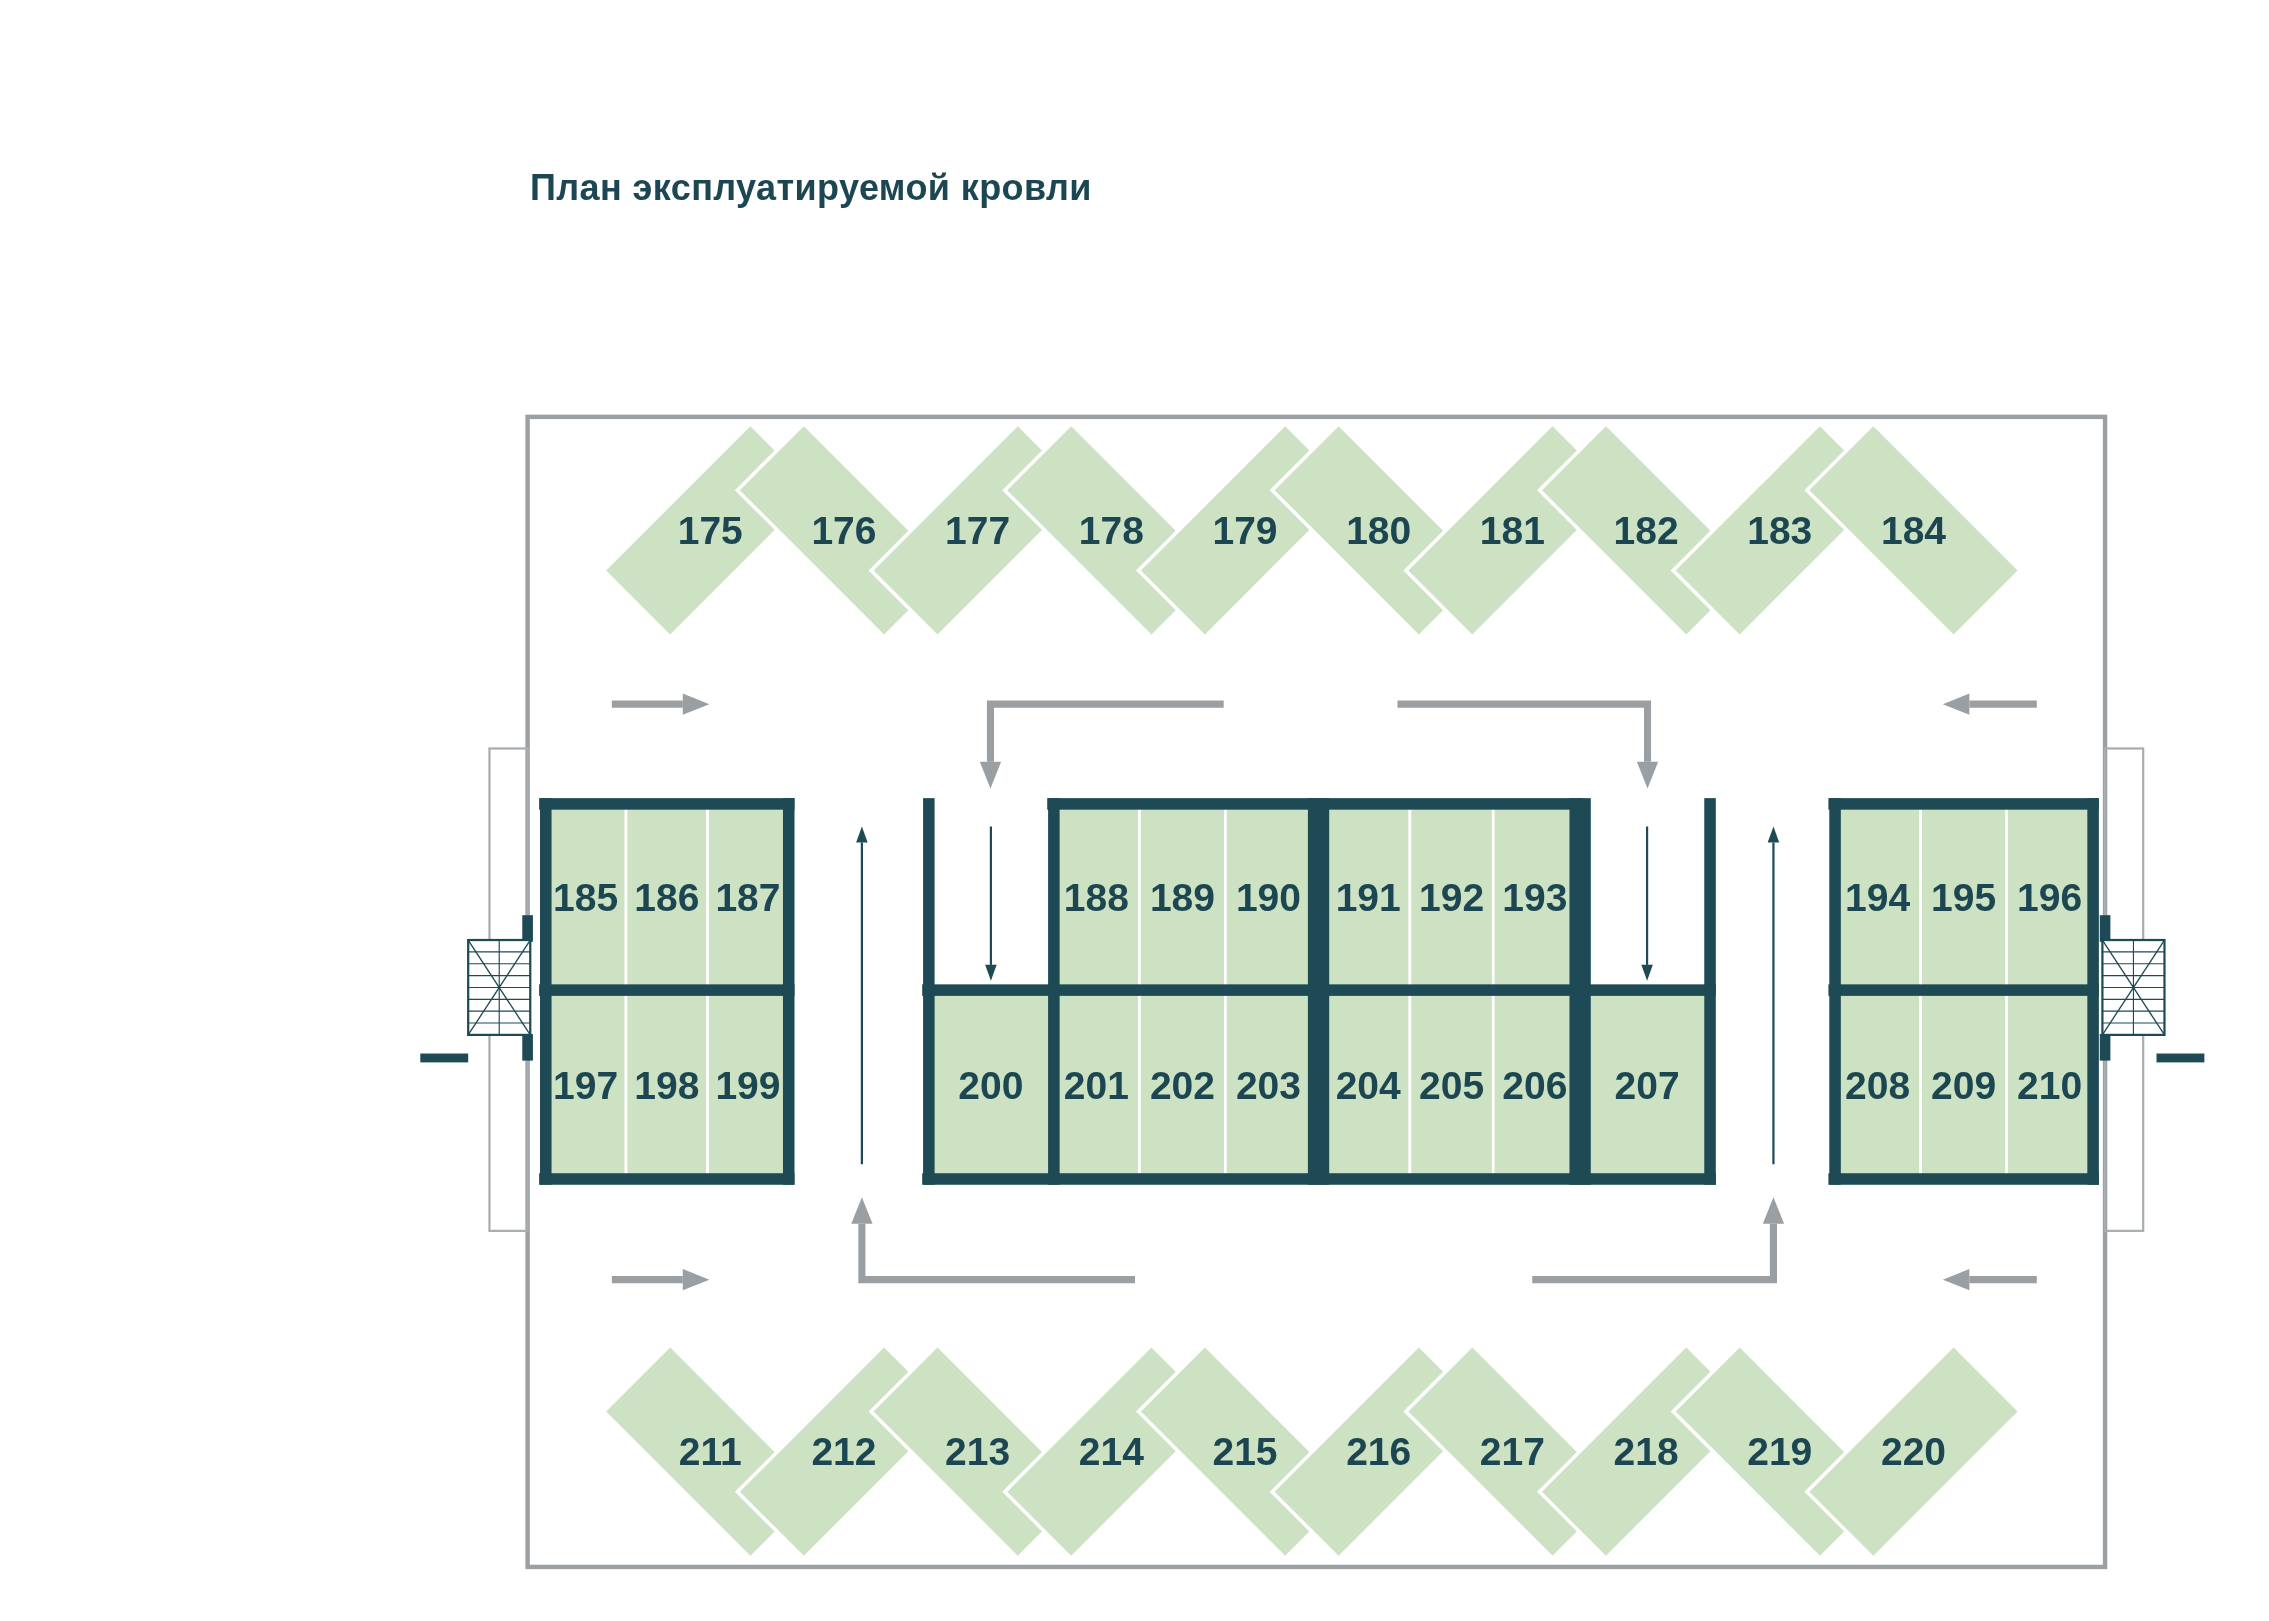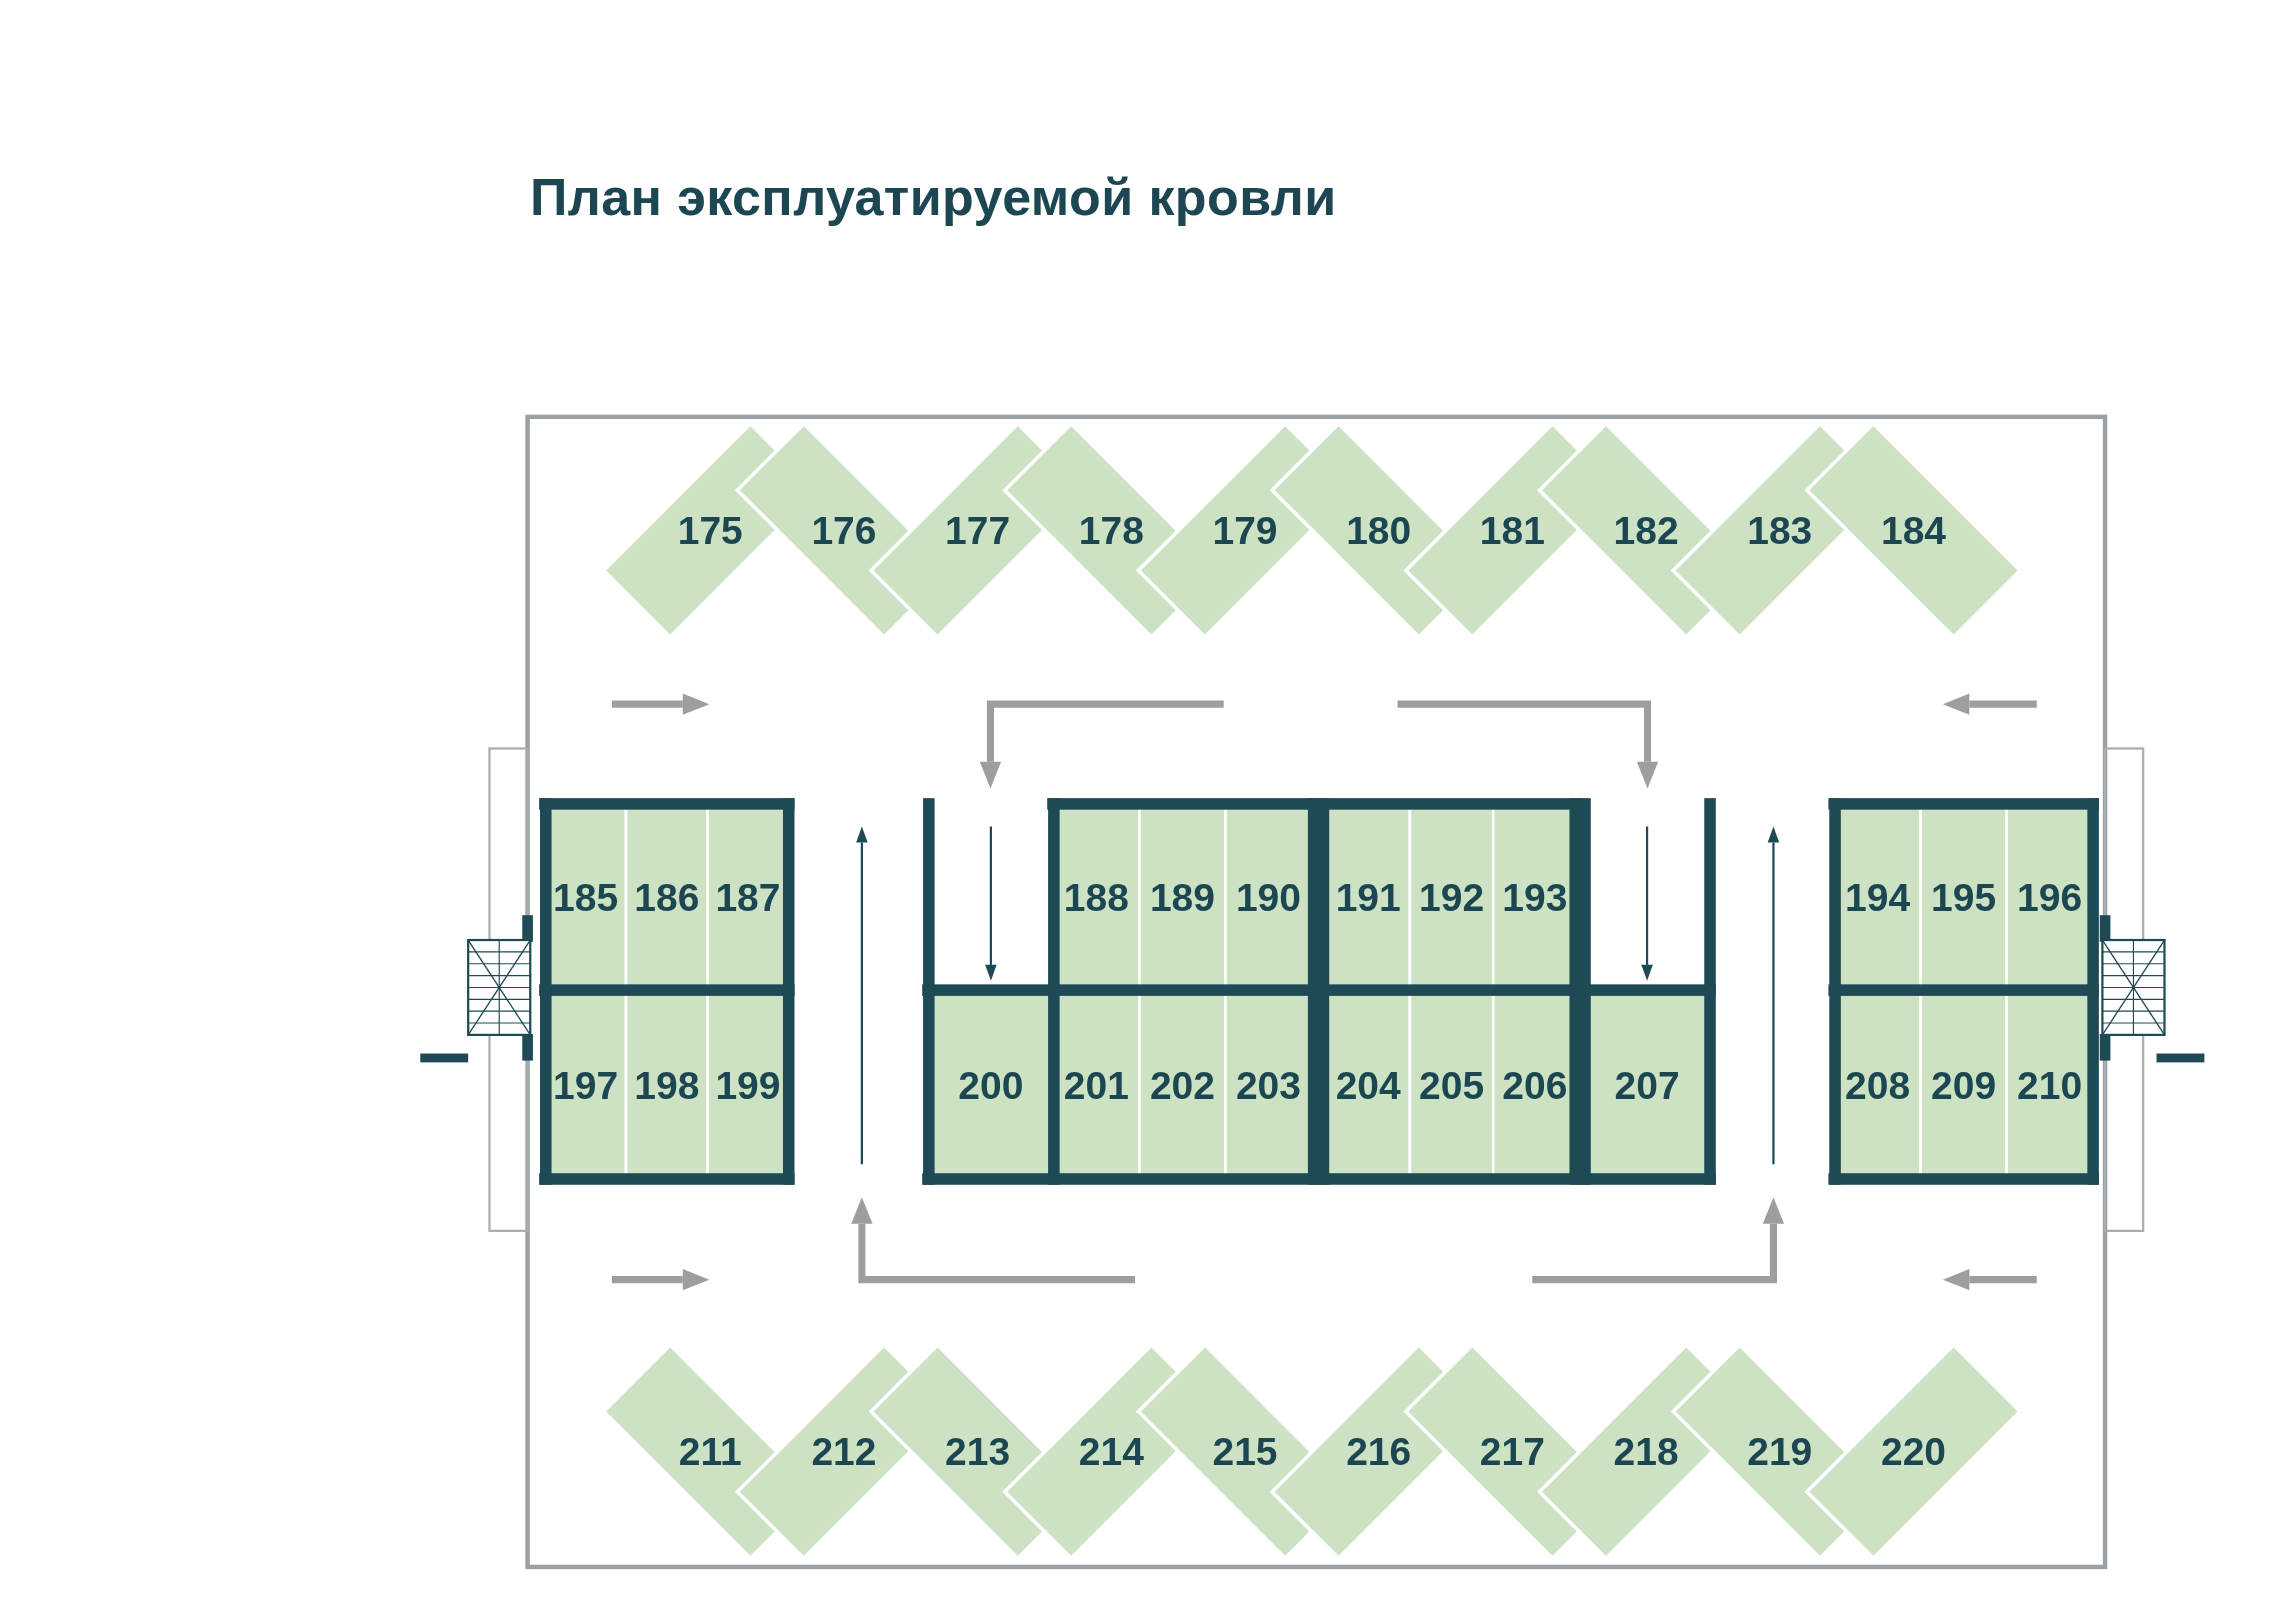--- a/index.html
+++ b/index.html
@@ -1,18 +1,18 @@
 <!DOCTYPE html>
 <html style="font-size:14px"><head>
 <meta charset="utf-8">
 <style>
   html,body{margin:0;padding:0;background:#ffffff;}
   body{width:2270px;height:1622px;overflow:hidden;font-family:"Liberation Sans",sans-serif;}
   .stage{position:relative;width:2270px;height:1622px;background:#ffffff;}
-  .plan-title{position:absolute;left:530px;top:167px;margin:0;font-size:52px;font-weight:bold;color:#1c4752;letter-spacing:0.4px;}
+  .plan-title{position:absolute;left:530px;top:167px;margin:0;font-size:36px;font-weight:bold;color:#1c4752;letter-spacing:0.4px;}
   svg{position:absolute;left:0;top:0;}
   text.space-num{font-family:"Liberation Sans",sans-serif;font-weight:bold;}
 </style>
 </head>
 <body>
 
 <div class="stage">
   <h1 class="plan-title">План эксплуатируемой кровли</h1>
   <svg id="plan" width="2270" height="1622" viewBox="0 0 2560 1829" xmlns="http://www.w3.org/2000/svg">
       <rect x="595" y="470" width="1779" height="1297" fill="none" stroke="#9aa0a3" stroke-width="5"></rect>

